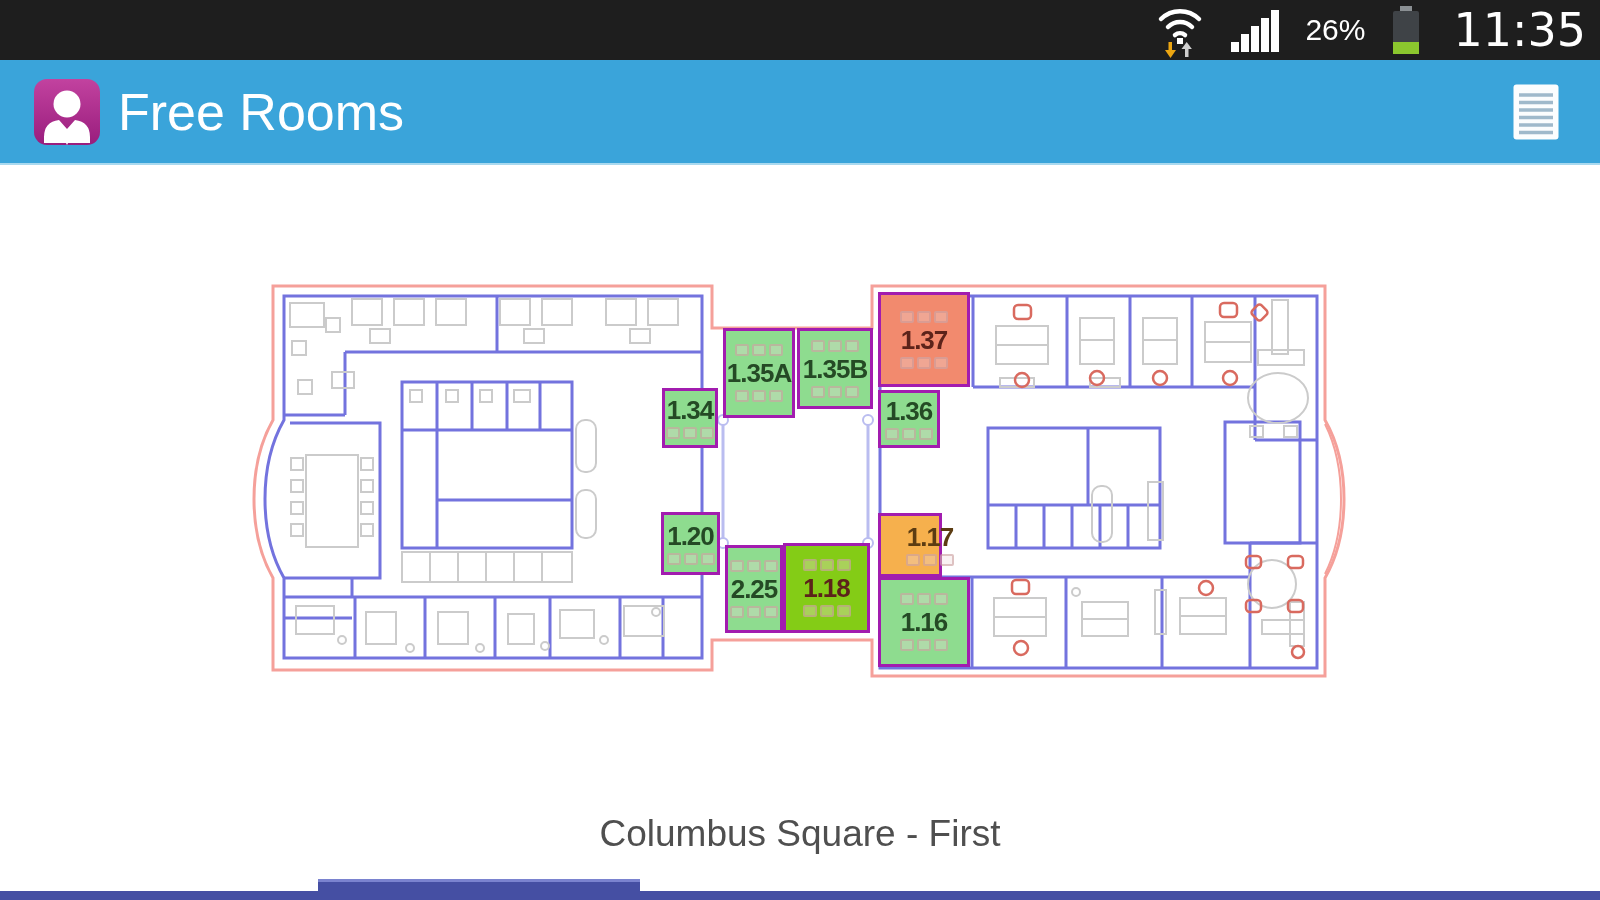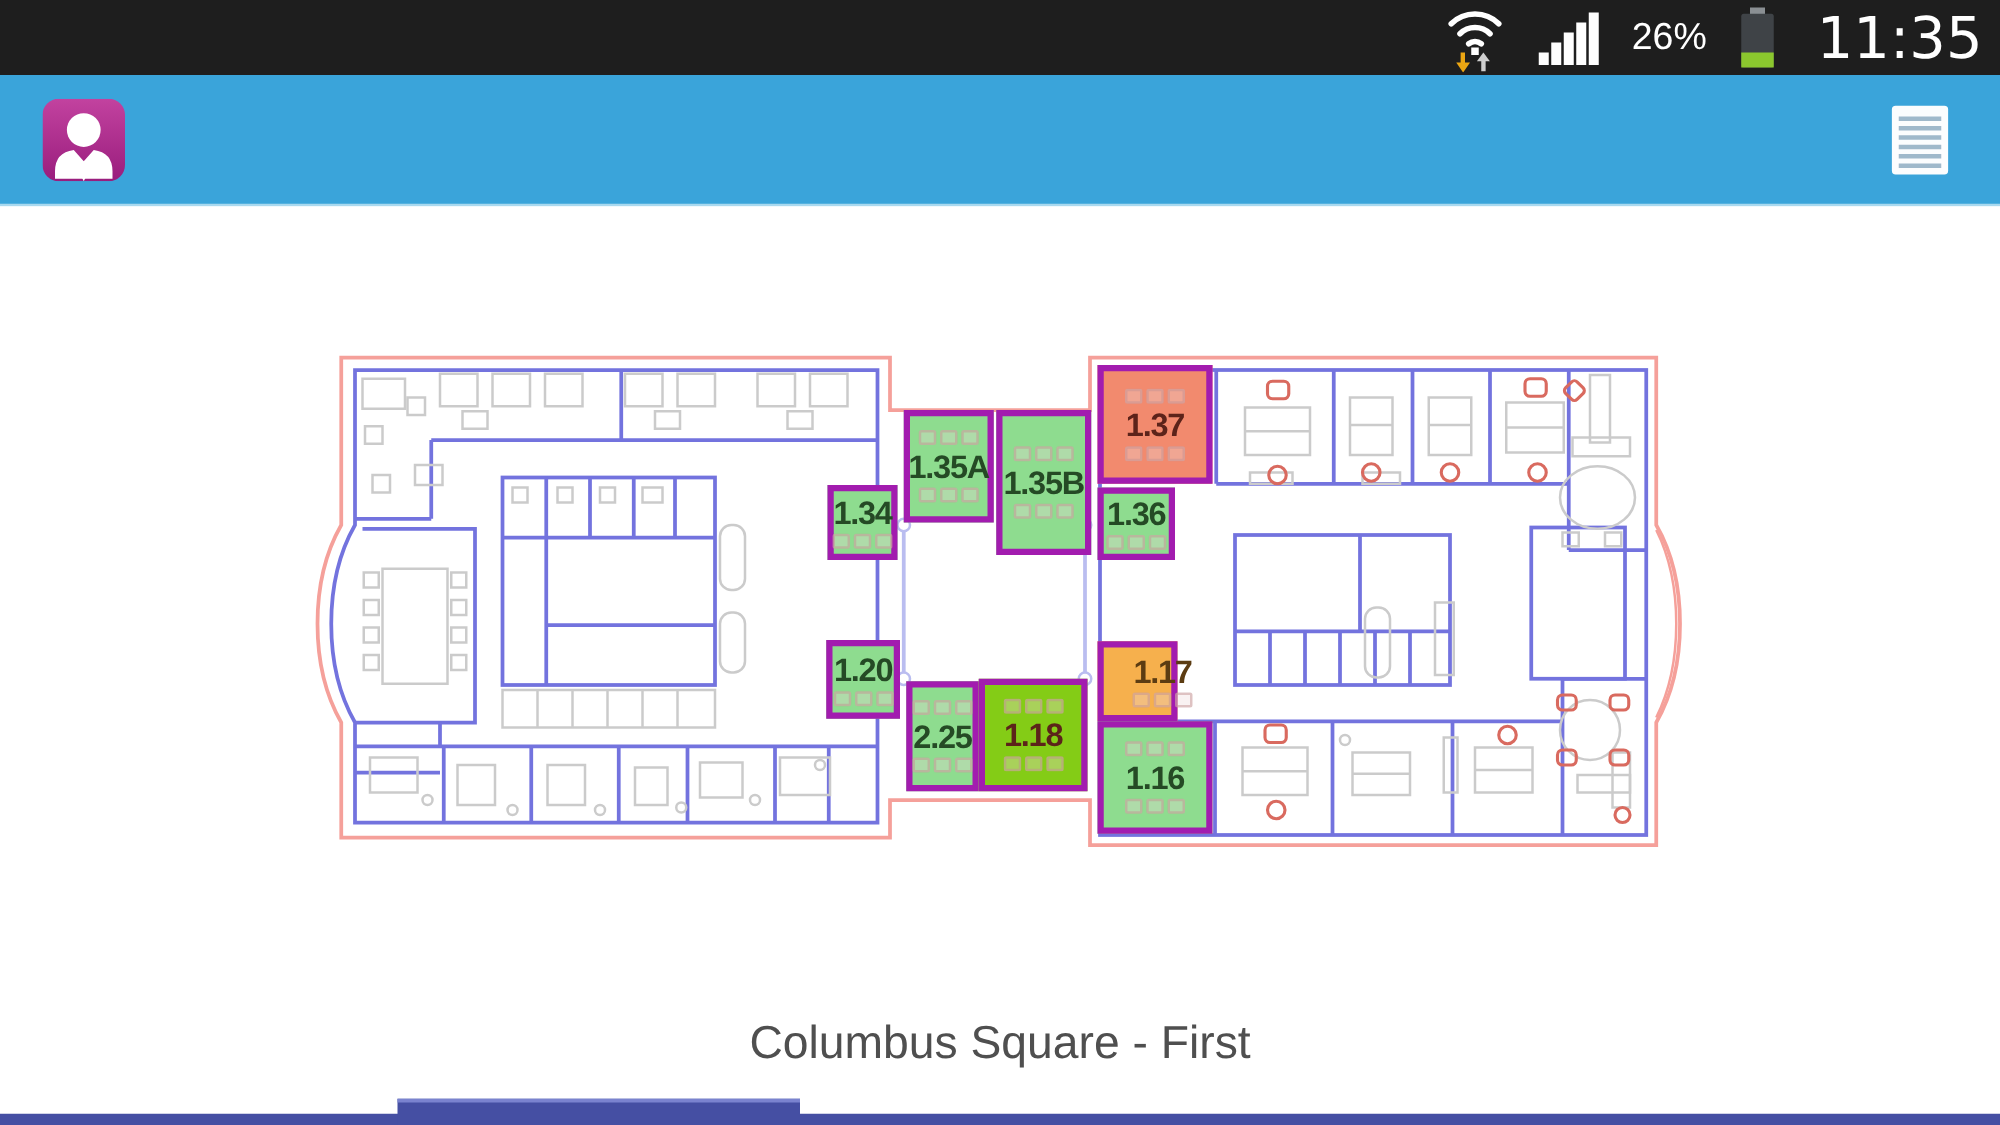--- a/index.html
+++ b/index.html
@@ -17,21 +17,21 @@
   .app-bar{position:absolute;left:0;top:60px;width:1600px;height:105px;background:#3aa4da;
            border-bottom:2px solid #a9d9ef;box-sizing:border-box;display:flex;align-items:center;}
   .app-icon{margin-left:34px;width:66px;height:66px;flex:0 0 auto;}
   .app-title{color:#fff;font-size:52px;font-weight:400;margin:0 0 0 18px;letter-spacing:0;}
   .menu-btn{margin-left:auto;margin-right:40px;width:48px;height:58px;cursor:pointer;}
 
   
   .content{position:absolute;left:0;top:165px;width:1600px;height:735px;background:#fff;}
   .plan{position:absolute;left:0;top:-165px;width:1600px;height:900px;}
   .rooms-layer{position:absolute;left:0;top:-165px;width:1600px;height:900px;pointer-events:none;}
-  .room{position:absolute;border:5px solid #a21caf;box-sizing:border-box;display:flex;
+  .room{position:absolute;border:3px solid #a21caf;box-sizing:border-box;display:flex;
         flex-direction:column;align-items:center;justify-content:center;pointer-events:auto;cursor:pointer;}
   .rlabel{font-weight:bold;font-size:26px;letter-spacing:-1px;line-height:1;}
   .marks{display:flex;gap:3px;margin-top:4px;}
   .marks.above{margin-top:0;margin-bottom:4px;}
   .marks i{display:block;width:10px;height:8px;border:2px solid rgba(195,145,145,.5);
            background:rgba(238,218,218,.35);border-radius:2px;}
 
   .caption{position:absolute;left:0;top:648px;width:1600px;text-align:center;
            color:#4f4f4f;font-size:37px;}
 
@@ -88,20 +88,21 @@
             <rect x="0" y="0" width="66" height="66" rx="13"></rect>
           </clipPath>
       </defs>
       <rect x="0" y="0" width="66" height="66" rx="13" fill="url(#mg)"></rect>
       <g clip-path="url(#ic)">
         <circle cx="33" cy="25" r="13.5" fill="#fff"></circle>
         <path d="M10 64 L10 58 Q10 43 25 41 L33 50 L41 41 Q56 43 56 58 L56 64 Z" fill="#fff"></path>
         <path d="M33 50 l5 6 -5 10 -5 -10 z" fill="#fff"></path>
       </g>
     </svg>
+    <h1 class="app-title">Free Rooms</h1>
     <svg class="menu-btn" viewBox="0 0 48 58">
       <rect x="1.5" y="1.5" width="45" height="55" rx="3" fill="#fbfdfe"></rect>
       <g stroke="#9fb9cb" stroke-width="3.6">
         <path d="M7 12 h34"></path>
           <path d="M7 19.5 h34"></path>
           <path d="M7 27 h34"></path>
         <path d="M7 34.5 h34"></path>
           <path d="M7 42 h34"></path>
           <path d="M7 49.5 h34"></path>
       </g>
@@ -268,21 +269,21 @@
             <i></i>
             <i></i>
           </div>
           <span class="rlabel" style="color: rgb(37, 74, 37);">1.35A</span>
           <div class="marks">
             <i></i>
             <i></i>
             <i></i>
           </div>
         </div>
-        <div class="room" style="left: 797px; top: 328px; width: 76px; height: 116px; background: rgb(142, 220, 143);">
+        <div class="room" style="left: 797px; top: 328px; width: 76px; height: 81px; background: rgb(142, 220, 143);">
           <div class="marks above">
             <i></i>
             <i></i>
             <i></i>
           </div>
           <span class="rlabel" style="color: rgb(37, 74, 37);">1.35B</span>
           <div class="marks">
             <i></i>
             <i></i>
             <i></i>

